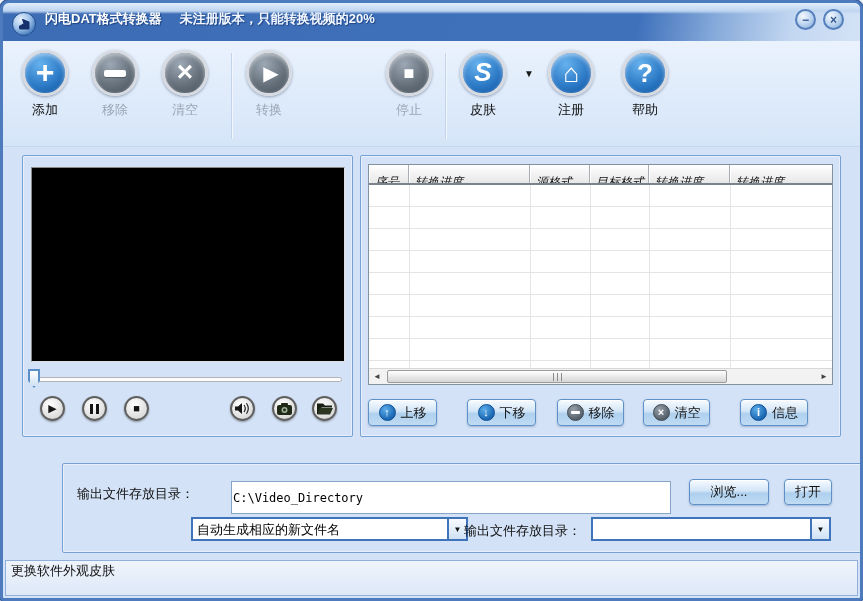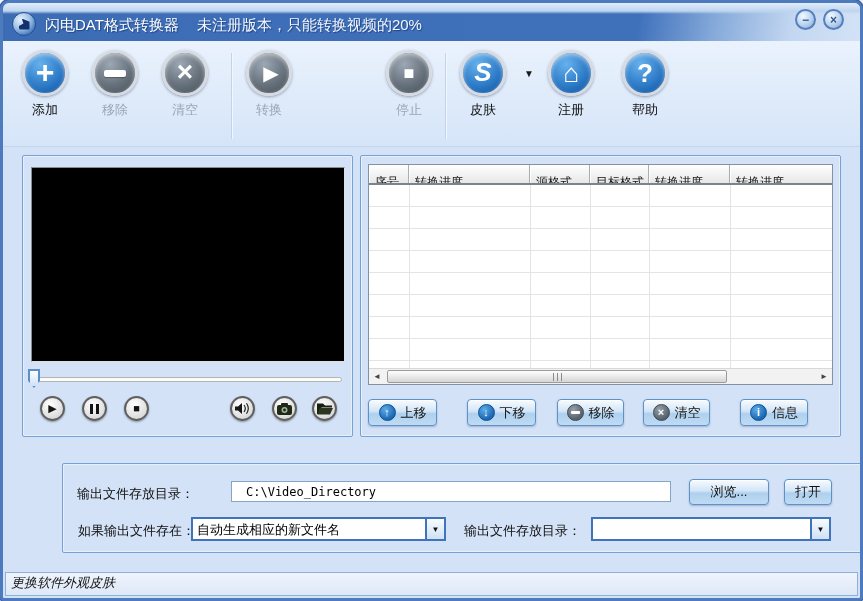--- a/index.html
+++ b/index.html
@@ -17,22 +17,22 @@
       linear-gradient(to bottom, #e1edfb 0px, #bed5f0 8px, rgba(190,213,240,0) 11px),
       linear-gradient(99deg, #3c6cb4 0%, #3f71bb 74%, #86aada 83%, #c3d7f1 92%, #d3e2f6 100%);
   }
   .app-icon {
     position:absolute; left:9px; top:9px; width:24px; height:24px; border-radius:50%;
     background:radial-gradient(circle at 35% 30%, #e8f2fc, #9cc0e8 45%, #4a7fc1 75%, #2c5fa5);
     border:1px solid #28508f; display:flex; align-items:center; justify-content:center;
   }
   .app-icon .swoosh { width:11px; height:11px; background:#15306b;
     clip-path:polygon(0 70%, 45% 45%, 30% 0, 100% 30%, 100% 100%, 0 100%); border-radius:2px; }
-  .title-text { position:absolute; left:42px; top:13px; white-space:nowrap;
-    font-size:15px; font-weight:normal; color:#fff; text-shadow:1px 1px 1px #1e4483; }
+  .title-text { position:absolute; left:42px; top:7px; white-space:nowrap;
+    font-size:13px; font-weight:bold; color:#fff; text-shadow:1px 1px 1px #1e4483; }
   .title-text .notice { margin-left:18px; color:#f4f8ff; }
   .win-controls { position:absolute; right:16px; top:6px; display:flex; gap:7px; }
   .win-btn {
     width:21px; height:21px; border-radius:50%; cursor:pointer;
     background:radial-gradient(circle at 35% 30%, #f4f9ff, #b9d2ee 55%, #7fa7d8);
     border:2px solid #5580bc; color:#35598f; font-size:12px; font-weight:bold;
     display:flex; align-items:center; justify-content:center; line-height:1;
   }
   
   .toolbar {
@@ -84,21 +84,21 @@
     display:flex; align-items:center; justify-content:center; color:#141414; }
   .pbtn .t { font-size:11px; line-height:1; }
   .pause-sm { width:9px; height:10px;
     background:linear-gradient(to right,#141414 0 3px,rgba(0,0,0,0) 3px 6px,#141414 6px 9px); }
   
   .ftable { position:absolute; left:7px; top:8px; width:465px; height:221px;
     border:1px solid #84919e; background:#fff; }
   .thead { display:flex; height:20px; background:linear-gradient(#ffffff,#e7e7e7);
     border-bottom:2px solid #7d838b; }
   .th { font-size:12px; color:#111; padding:9px 0 0 6px; white-space:nowrap; overflow:hidden;
-    border-right:1px solid #a8adb4; box-shadow:inset 1px 0 0 #fff; cursor:pointer; }
+    border-right:1px solid #a8adb4; box-shadow:inset 1px 0 0 #fff; cursor:pointer;font-style:italic; }
   .tbody { position:absolute; left:0; right:0; top:20px; bottom:16px; background:
     repeating-linear-gradient(to bottom, #fff 0 21px, #e4e4e4 21px 22px); }
   .colline { position:absolute; top:0; bottom:0; width:1px; background:#e4e4e4; }
   .hscroll { position:absolute; left:0; right:0; bottom:0; height:16px;
     background:#f2f2f2; border-top:1px solid #d8d8d8; }
   .harrow { position:absolute; top:0; width:16px; height:15px; font-size:8px; color:#444;
     display:flex; align-items:center; justify-content:center; cursor:pointer; }
   .harrow.left { left:0; } .harrow.right { right:0; }
   .hthumb { position:absolute; left:18px; top:1px; width:340px; height:13px;
     background:linear-gradient(#fefefe,#d6d6d6); border:1px solid #9b9b9b; border-radius:2px;
@@ -112,33 +112,33 @@
     display:flex; align-items:center; justify-content:center; gap:5px;
     font-size:13px; color:#111; cursor:pointer; white-space:nowrap; }
   .mini { width:17px; height:17px; border-radius:50%; color:#fff; font-size:11px; font-weight:bold;
     display:flex; align-items:center; justify-content:center; line-height:1; }
   .mini.blue { background:radial-gradient(circle at 36% 30%, #5cadea, #1a67b2 70%); border:1px solid #0d4f93; }
   .mini.gray { background:radial-gradient(circle at 36% 30%, #95a0ab, #57616b 70%); border:1px solid #3e4852; }
   .mini .bar { width:9px; height:3px; background:#fff; border-radius:1px; }
   
   .output-box { left:19px; top:460px; width:818px; height:90px;margin-left:40px; }
   .olabel { position:absolute; font-size:13px; color:#111; white-space:nowrap; }
-  .path-input { position:absolute; left:168px; top:17px; width:440px; height:21px;
+  .path-input { position:absolute; left:168px; top:17px; width:440px; height:33px;
     border:1px solid #86a4c5; background:#fff; font:12px "DejaVu Sans Mono",monospace;
-    color:#000; padding:0 14px; }
+    color:#000; padding:0 1px; }
   .dropdown { position:absolute; height:24px; border:2px solid #3f74ba; background:#fff;
     font-size:13px; color:#000; cursor:pointer; }
   .dd-value { position:absolute; left:4px; top:2px; right:22px; white-space:nowrap; overflow:hidden; }
   .dd-btn { position:absolute; right:0; top:0; bottom:0; width:19px;
     background:linear-gradient(#f8fbff,#cfe1f4); border-left:2px solid #3f74ba;
     display:flex; align-items:center; justify-content:center; font-size:8px; color:#111; }
   
-  .statusbar { position:absolute; left:2px; right:2px; bottom:2px; height:24px;
+  .statusbar { position:absolute; left:2px; right:2px; bottom:2px; height:36px;
     border:1px solid #90b0dc; background:linear-gradient(#eff4fc,#dde8f7);
-    font-size:13px; color:#111; line-height:20px; padding-left:5px;font-style:italic; }
+    font-size:13px; color:#111; line-height:20px; padding-left:5px; }
 </style>
 </head>
 <body>
 
 <div class="window">
 
   <div class="titlebar">
     <div class="app-icon">
         <span class="swoosh"></span>
       </div>
@@ -304,22 +304,21 @@
 
   <div class="panel output-box">
     <div class="olabel" style="left:14px; top:21px">输出文件存放目录：</div>
     <input class="path-input" type="text" value="C:\Video_Directory" style="">
     <div class="sbtn" style="left:626px; top:15px; width:80px; height:26px">
       <span>浏览...</span>
     </div>
     <div class="sbtn" style="left:721px; top:15px; width:48px; height:26px">
       <span>打开</span>
     </div>
-    <div class="olabel" style="left:15px; top:58px">如果输出文件存在：</div>
-    <div class="dropdown" style="left:128px; top:53px; width:255px">
+    <div class="dropdown" style="left:128px; top:53px; width:277px">
       <span class="dd-value">自动生成相应的新文件名</span>
       <span class="dd-btn">
           <span>▼</span>
         </span>
     </div>
     <div class="olabel" style="left:401px; top:58px">输出文件存放目录：</div>
     <div class="dropdown" style="left:528px; top:53px; width:240px">
       <span class="dd-btn">
           <span>▼</span>
         </span>

